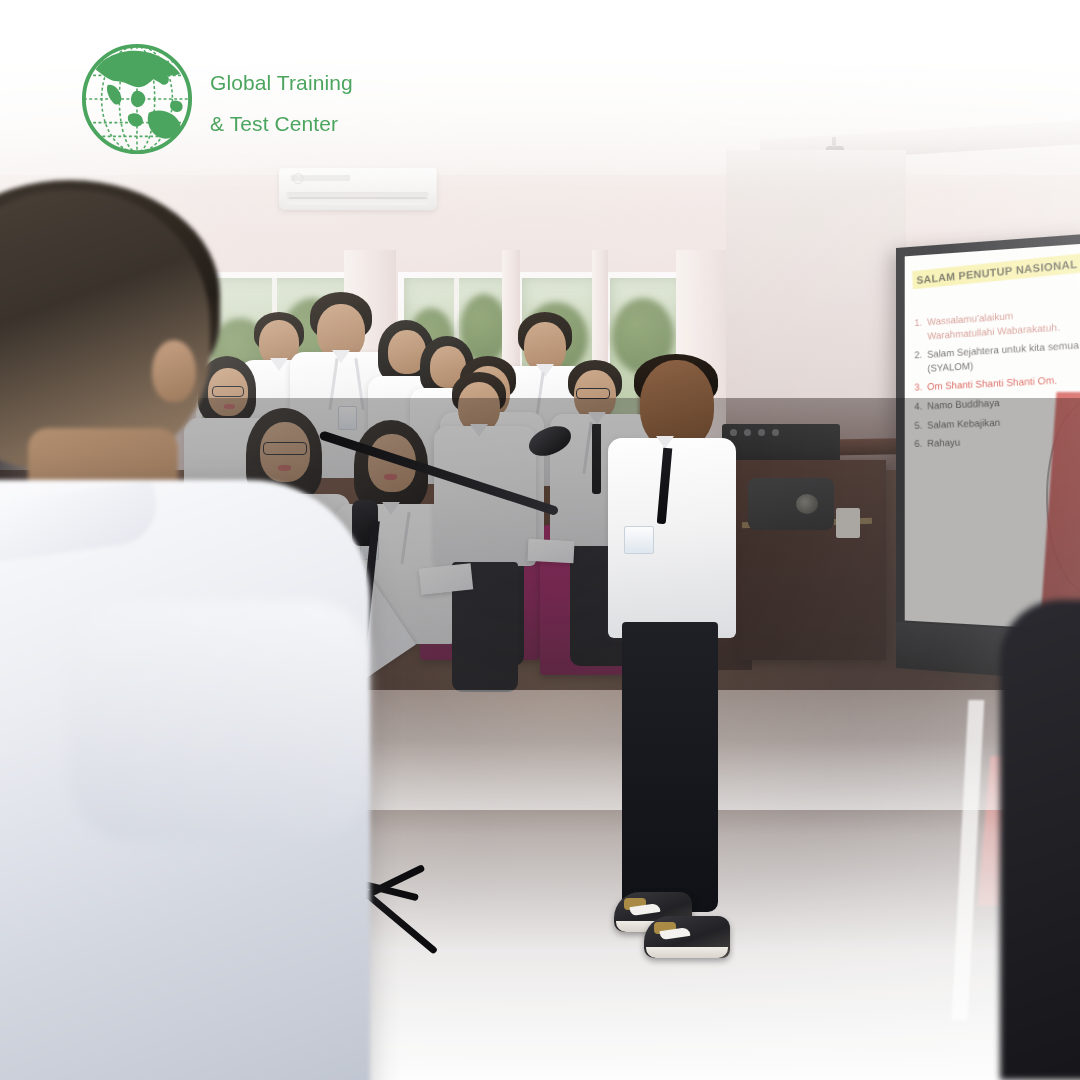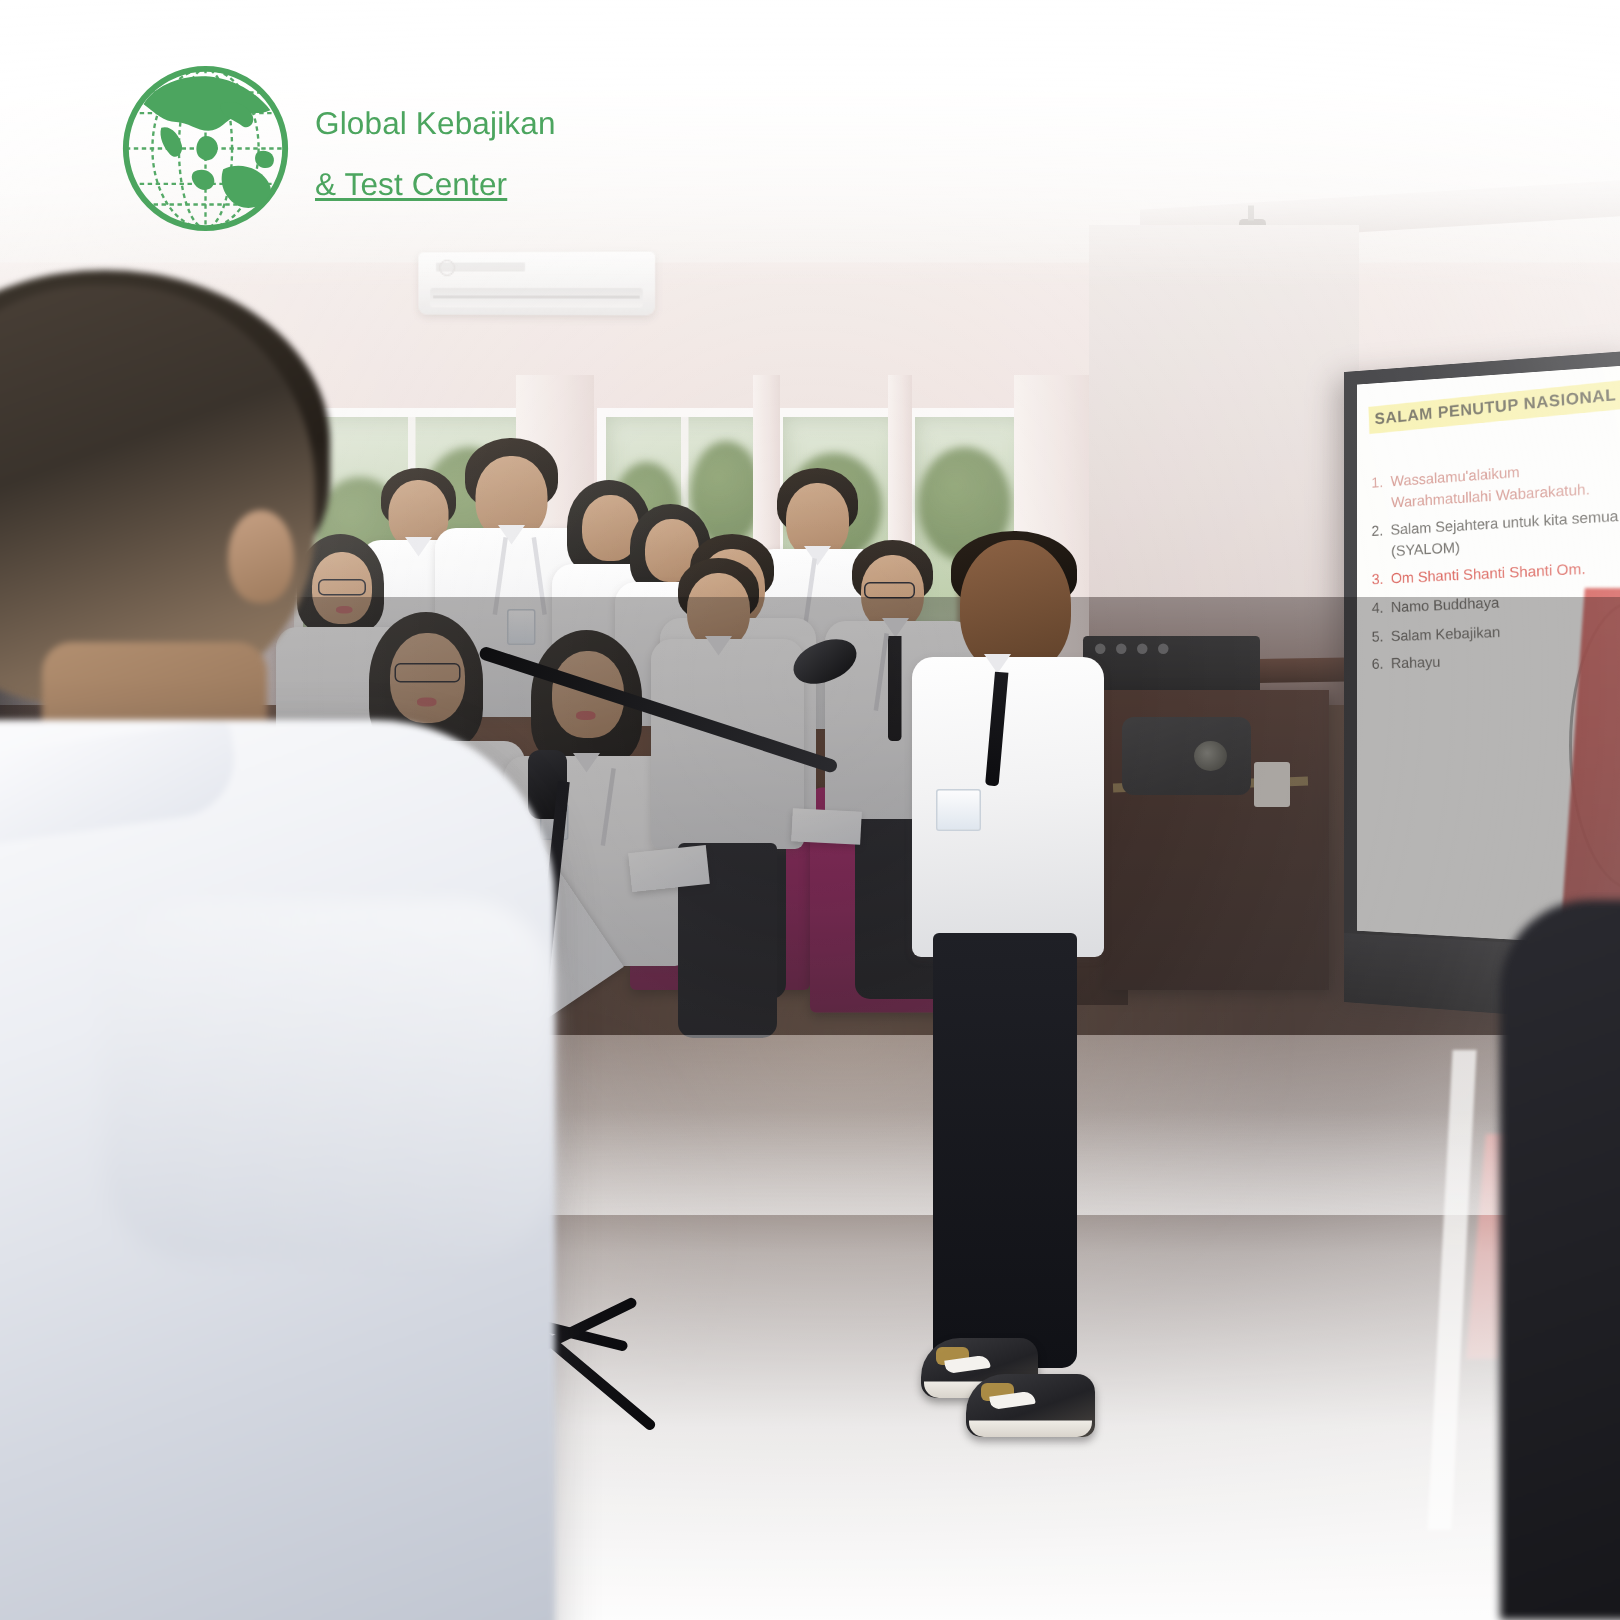--- a/index.html
+++ b/index.html
@@ -447,21 +447,21 @@
   .logo-text{display:flex;flex-direction:column;line-height:1;}
   .logo-main{
     font-family:"Liberation Serif",serif;
     font-weight:700;font-size:62px;letter-spacing:1px;
     color:#4ca55f;
   }
   .logo-sub{
     font-size:21px;color:#4ca55f;margin-top:7px;letter-spacing:.1px;
   }
   .logo-sub2{
-    font-size:21px;color:#4ca55f;margin-top:20px;letter-spacing:.1px;text-decoration:underline;
+    font-size:21px;color:#4ca55f;margin-top:20px;letter-spacing:.1px;
   }
 </style>
 </head>
 <body>
 
 <div id="stage">
 
   <div class="photo">
 
     <div class="wall"></div>
@@ -720,18 +720,18 @@
           <path d="M30 46 C36 44 42 50 44 58 C45 64 40 68 36 64 C32 60 28 52 30 46 Z"></path>
           <path d="M58 52 C64 50 70 56 68 62 C66 68 60 70 56 66 C52 62 54 54 58 52 Z"></path>
           <path d="M70 30 C78 26 88 30 92 38 C94 44 88 48 84 44 C78 40 70 38 70 30 Z"></path>
           <path d="M72 74 C84 68 100 74 104 86 C106 94 96 102 86 100 C76 98 68 86 72 74 Z"></path>
           <path d="M96 62 C102 60 108 64 106 70 C104 75 96 74 94 69 C93 66 94 63 96 62 Z"></path>
           <path d="M52 76 C58 72 66 76 66 82 C66 88 58 90 54 86 C50 82 50 78 52 76 Z"></path>
         </g>
       </svg>
     </div>
     <div class="logo-text">
-      <span class="logo-sub">Global Kebajikan</span>
+      <span class="logo-sub">Global Training</span>
       <span class="logo-sub2">&amp; Test Center</span>
     </div>
   </div>
 
 </div>
 
 </body></html>

